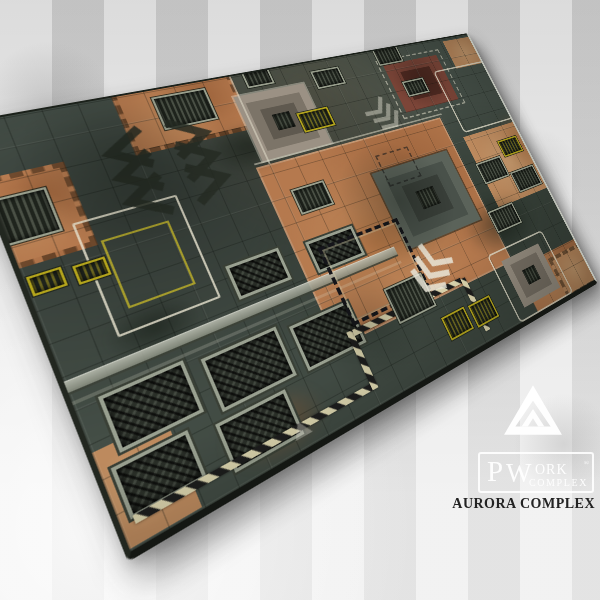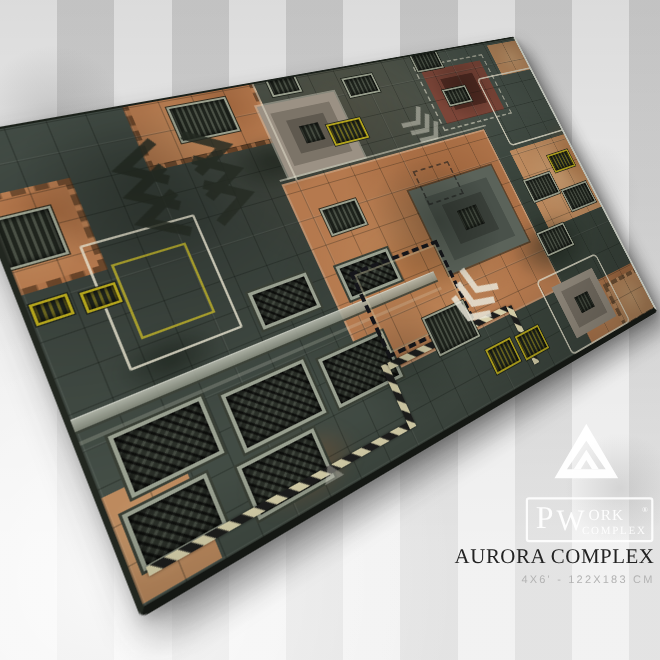--- a/index.html
+++ b/index.html
@@ -103,21 +103,21 @@
   .logo-triangle{position:absolute;left:503px;top:381px;width:60px;height:60px;opacity:.95;}
   .logo-box{position:absolute;left:478px;top:452px;width:112px;height:37px;
     border:2px solid rgba(255,255,255,.95);border-radius:3px;color:#fff;opacity:.93;}
   .logo-box span{position:absolute;font-family:"Liberation Serif",serif;line-height:1;}
   .lb-p{left:7px;top:3px;font-size:29px;}
   .lb-w{left:26px;top:6px;font-size:27px;}
   .lb-ork{left:55px;top:9px;font-size:14px;letter-spacing:1px;}
   .lb-reg{right:3px;top:6px;font-size:7px;}
   .lb-arg{left:49px;top:24px;font-size:10px;letter-spacing:1.6px;}
   .caption{position:absolute;right:5px;top:496px;text-align:right;}
-  .cap-title{font-family:"Liberation Serif",serif;font-size:19px;font-weight:400;
+  .cap-title{font-family:"Liberation Serif",serif;font-size:14px;font-weight:700;
     letter-spacing:.5px;color:var(--title_text,#232323);}
   .cap-size{margin-top:4px;font-size:10px;letter-spacing:2px;text-transform:uppercase;
     color:var(--size_text,#b3b3b3);}
 </style>
 </head>
 <body>
 
 <div class="backdrop">
   <div class="stripes"></div>
   <div class="grunge"></div>
@@ -244,14 +244,13 @@
 <div class="logo-box">
   <span class="lb-p">P</span>
   <span class="lb-w">W</span>
   <span class="lb-ork">ORK</span>
   <span class="lb-reg">®</span>
   <span class="lb-arg">COMPLEX</span>
 </div>
 
 <div class="caption">
   <div class="cap-title">AURORA COMPLEX</div>
-  <div class="cap-size">4x6' - 122x183 cm</div>
 </div>
 
 </body></html>

